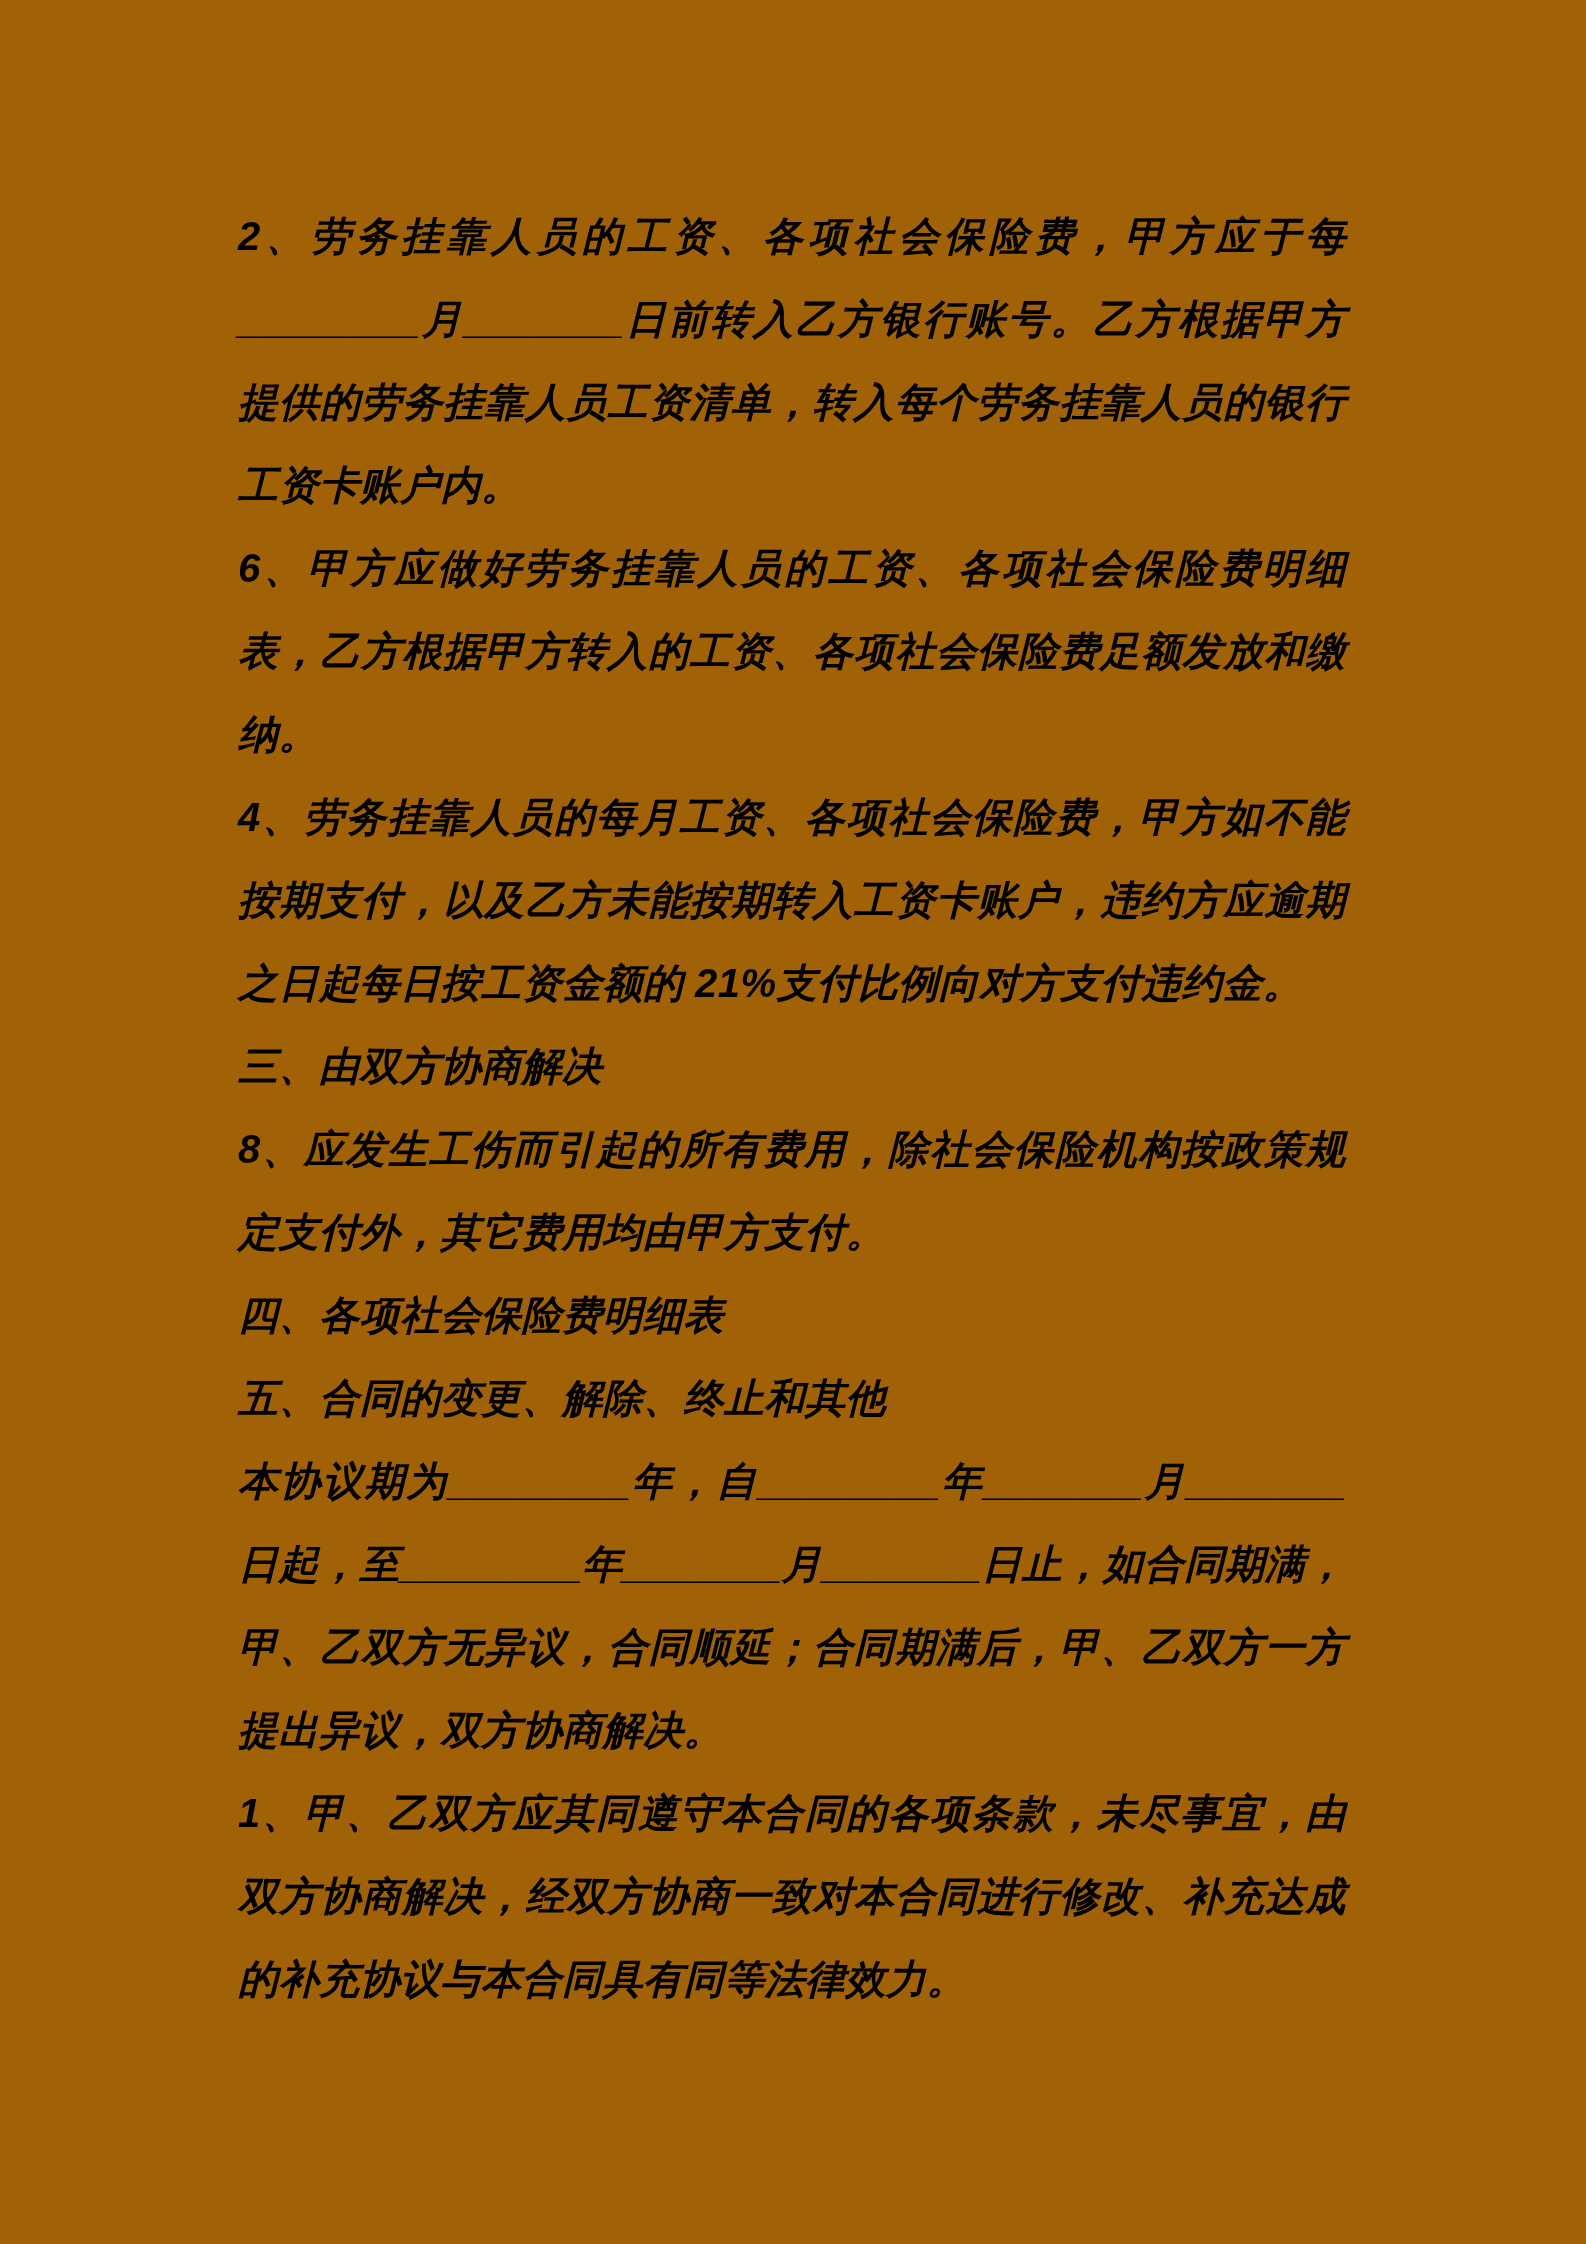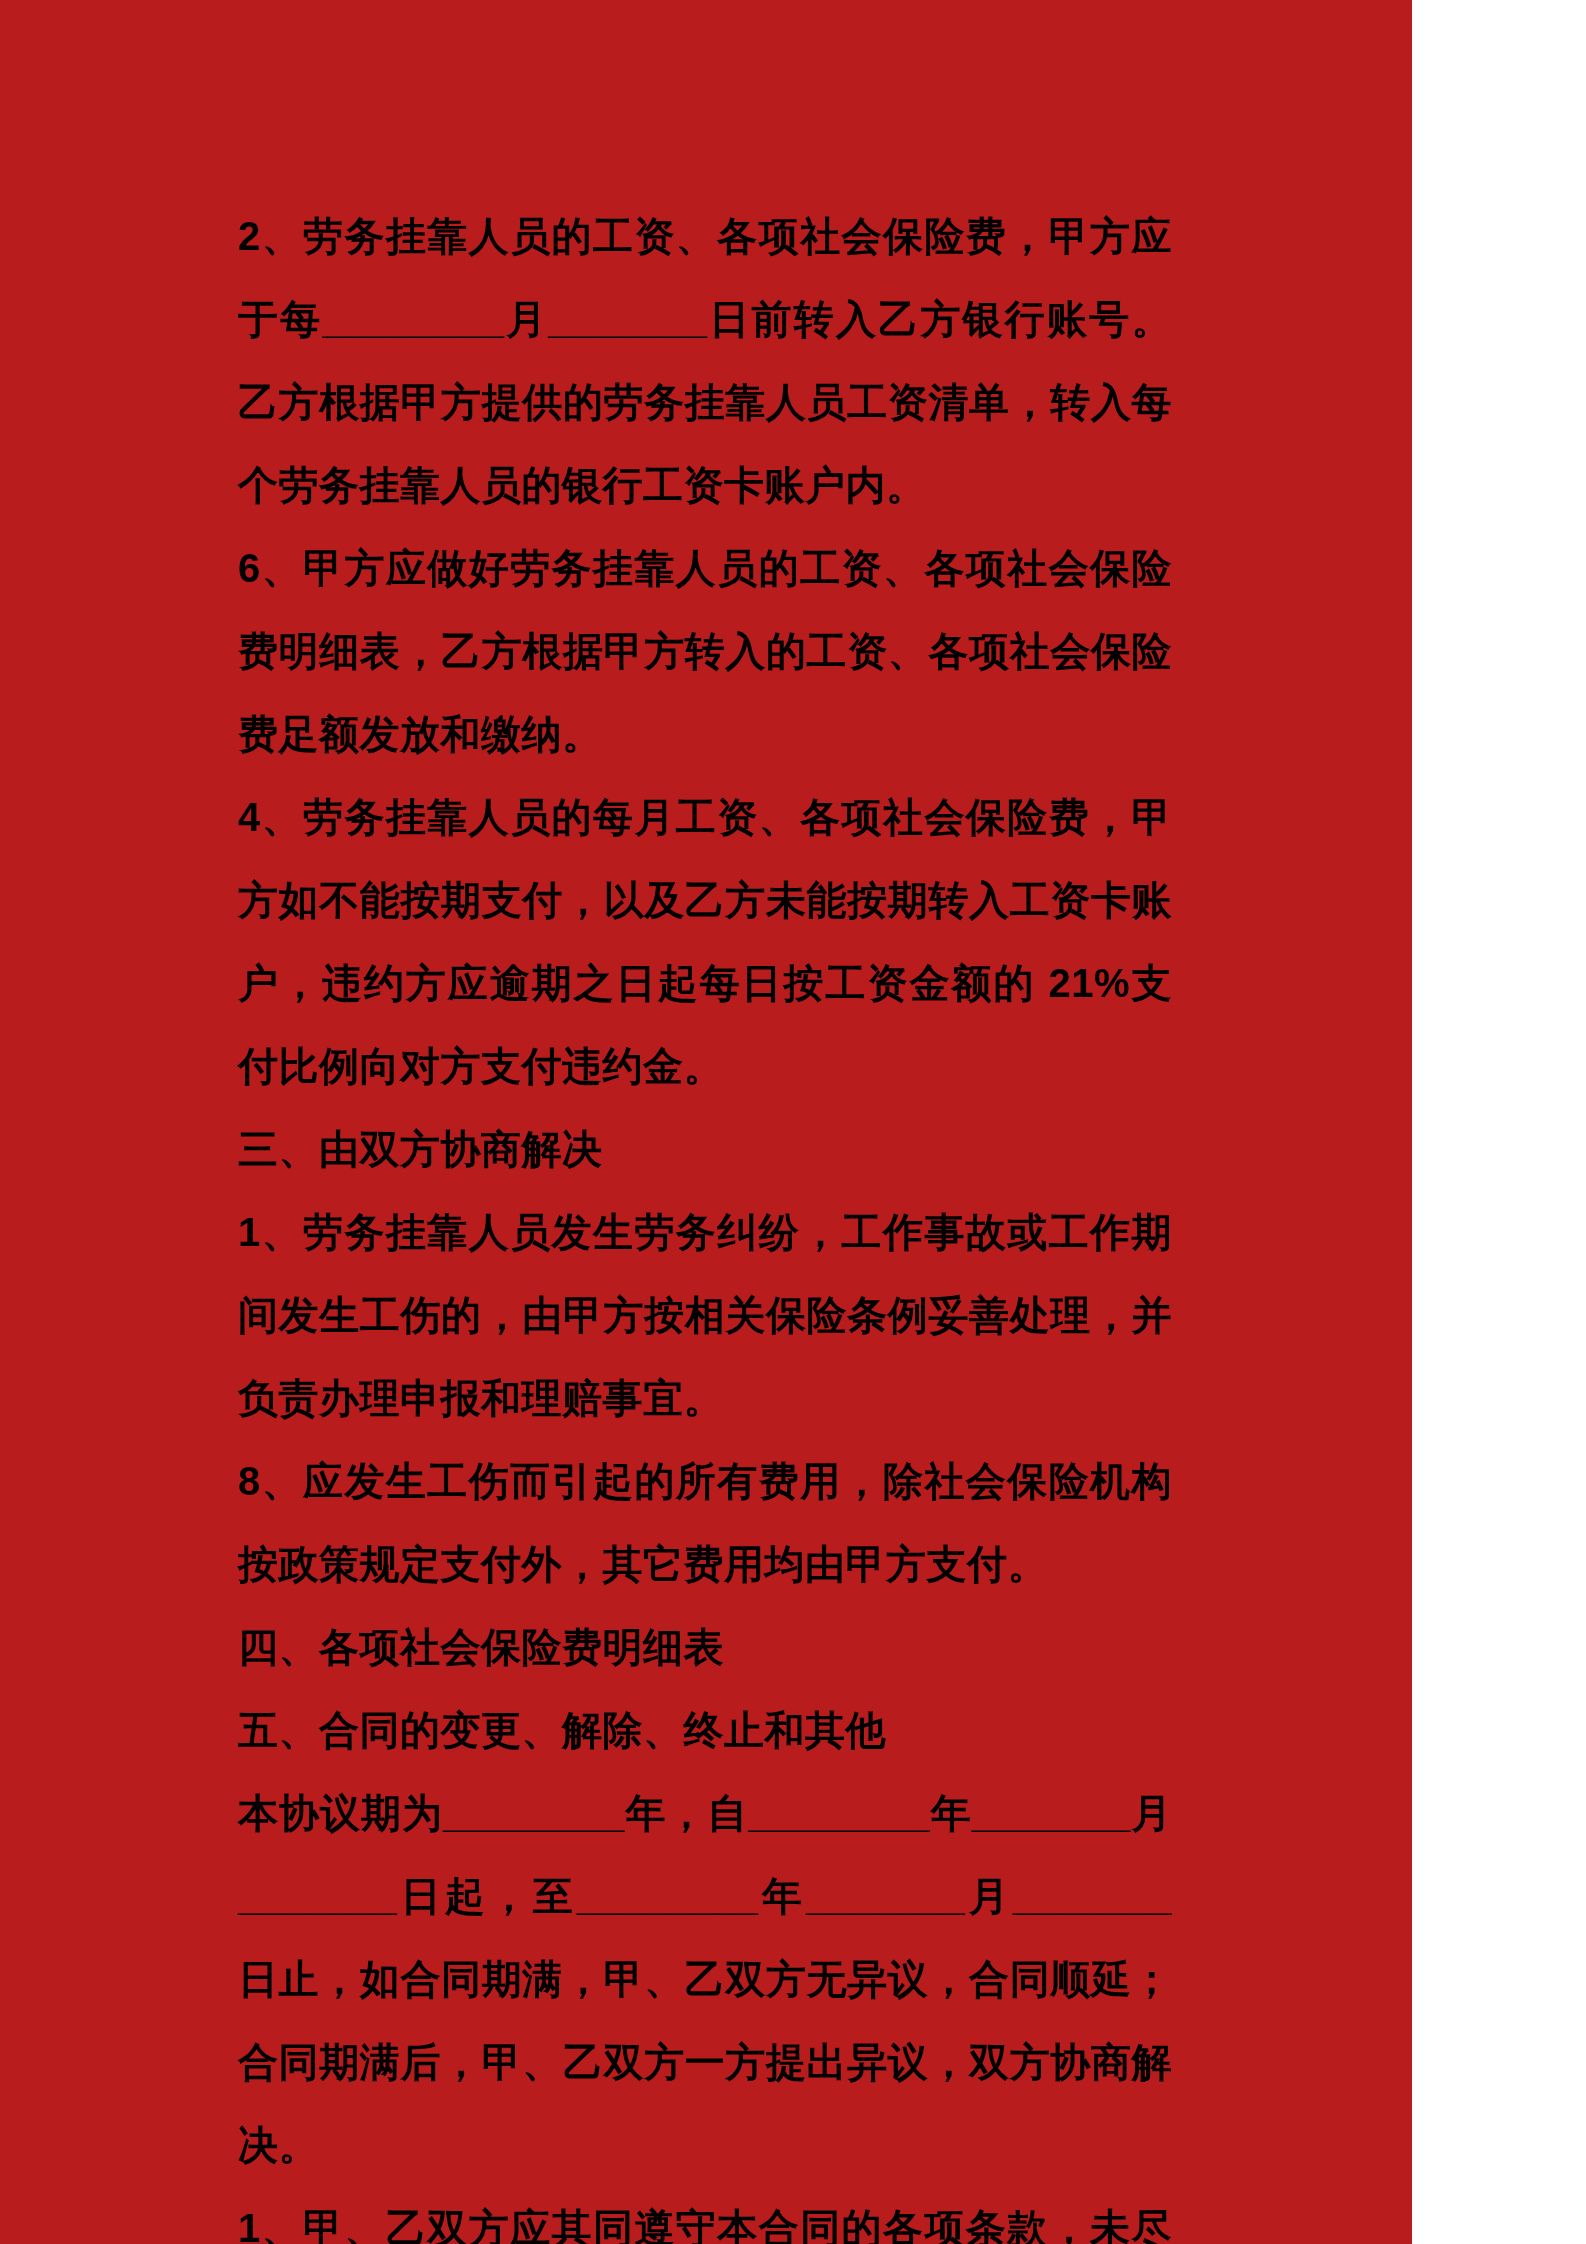--- a/index.html
+++ b/index.html
@@ -2,26 +2,27 @@
 <html><head>
 <meta charset="utf-8">
 <style>
   html, body {
     margin: 0;
     padding: 0;
     background: #ffffff;
   }
   .page {
     position: relative;
-    width: 1412px;
+    width: 1586px;
     height: 2244px;
-    background: #b91c1c;
+    background: #a16207;
     box-sizing: border-box;
     padding: 195px 240px 0 238px;
     overflow: hidden;
+    font-style: italic;
   }
   .doc {
     font-family: "Liberation Sans", "DejaVu Sans", sans-serif;
     font-weight: 700;
     font-size: 40px;
     line-height: 83px;
     color: #000000;
     text-align: justify;
     letter-spacing: 0.5px;
   }
@@ -35,20 +36,19 @@
 </style>
 </head>
 <body>
 
 <div class="page">
   <article class="doc" id="doc-body">
       <p class="para clause">2、劳务挂靠人员的工资、各项社会保险费，甲方应于每________月_______日前转入乙方银行账号。乙方根据甲方提供的劳务挂靠人员工资清单，转入每个劳务挂靠人员的银行工资卡账户内。</p>
       <p class="para clause">6、甲方应做好劳务挂靠人员的工资、各项社会保险费明细表，乙方根据甲方转入的工资、各项社会保险费足额发放和缴纳。</p>
       <p class="para clause">4、劳务挂靠人员的每月工资、各项社会保险费，甲方如不能按期支付，以及乙方未能按期转入工资卡账户，违约方应逾期之日起每日按工资金额的 21%支付比例向对方支付违约金。</p>
       <p class="para heading">三、由双方协商解决</p>
-      <p class="para clause">1、劳务挂靠人员发生劳务纠纷，工作事故或工作期间发生工伤的，由甲方按相关保险条例妥善处理，并负责办理申报和理赔事宜。</p>
       <p class="para clause">8、应发生工伤而引起的所有费用，除社会保险机构按政策规定支付外，其它费用均由甲方支付。</p>
       <p class="para heading">四、各项社会保险费明细表</p>
       <p class="para heading">五、合同的变更、解除、终止和其他</p>
       <p class="para clause">本协议期为________年，自________年_______月_______日起，至________年_______月_______日止，如合同期满，甲、乙双方无异议，合同顺延；合同期满后，甲、乙双方一方提出异议，双方协商解决。</p>
       <p class="para clause">1、甲、乙双方应其同遵守本合同的各项条款，未尽事宜，由双方协商解决，经双方协商一致对本合同进行修改、补充达成的补充协议与本合同具有同等法律效力。</p>
     </article>
 </div>
 
 </body></html>

